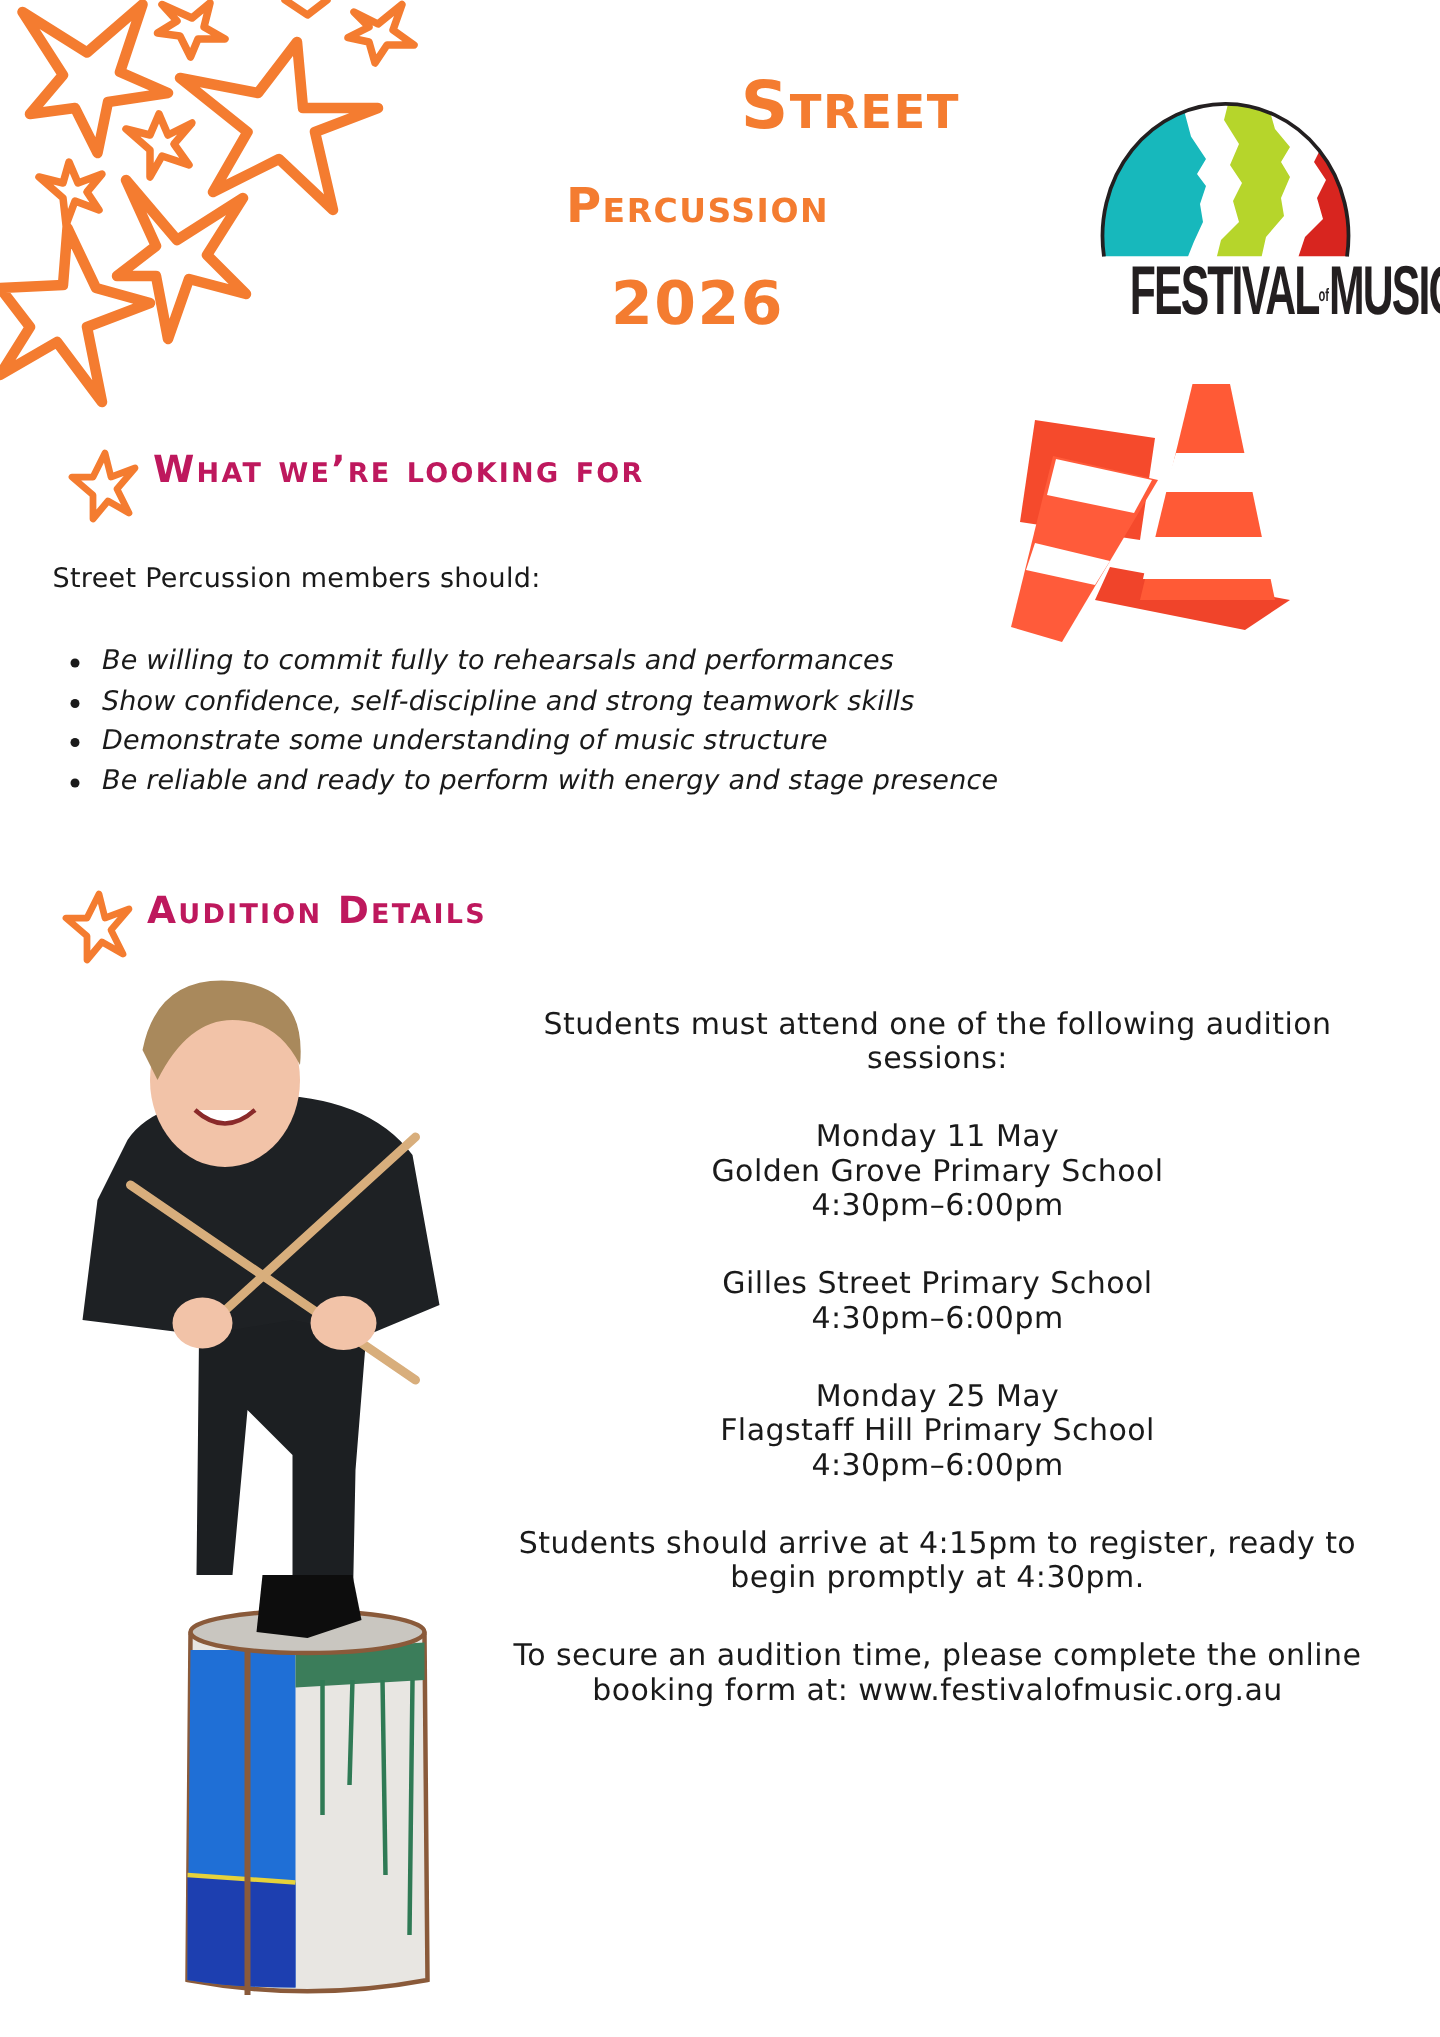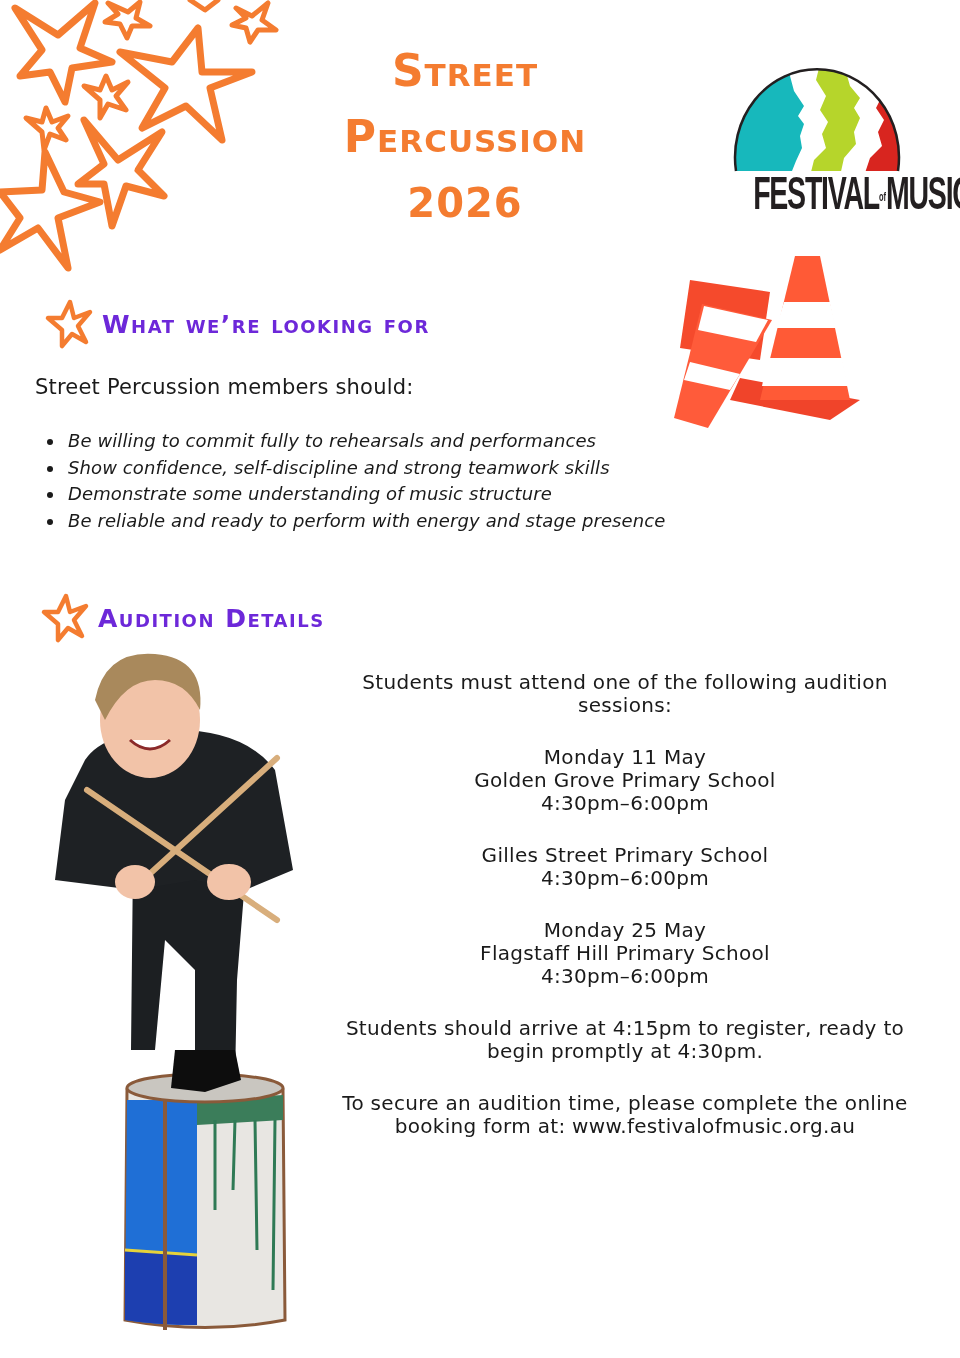--- a/index.html
+++ b/index.html
@@ -5,40 +5,40 @@
   * { box-sizing: border-box; margin: 0; padding: 0; }
   html, body { width: 960px; height: 1358px; background: #ffffff; overflow: hidden; }
   body { position: relative; font-family: "DejaVu Sans", sans-serif; color: #1a1a1a; }
 
   .abs { position: absolute; }
 
   
   .title-block { left: 290px; top: 38px; width: 350px; text-align: center; color: #f47c30;
     font-family: "DejaVu Sans", sans-serif; font-weight: bold; }
   .title-line { display: block; font-variant: small-caps; letter-spacing: 1px; line-height: 66px; }
-  .title-line.l1 { font-size: 44px; }
-  .title-line.l2 { font-size: 44px; }
+  .title-line.l1 { font-size: 44px; text-align: right; }
+  .title-line.l2 { font-size: 32px; }
   .title-line.l3 { font-size: 40px; }
 
   
   .logo { left: 714px; top: 36px; width: 206px; height: 180px; }
   .logo-text { position: absolute; left: 0; top: 134px; width: 206px; text-align: center;
     font-family: "Liberation Sans", sans-serif; font-weight: bold; font-size: 46px; color: #231f20;
     letter-spacing: -2px; transform: scaleX(0.62); transform-origin: center top; line-height: 46px;
     white-space: nowrap; }
   .logo-text .of { font-size: 12px; letter-spacing: 0; vertical-align: middle; }
 
   
-  .section-heading { display: flex; align-items: center; color: #6d28d9; font-weight: bold;
+  .section-heading { display: flex; align-items: flex-start; color: #be185d; font-weight: bold;
     font-variant: small-caps; font-size: 25px; letter-spacing: 1.5px; }
   .section-heading .star { width: 52px; height: 52px; margin-right: 8px; flex: none; }
   .sec1 { left: 42px; top: 298px; }
   .sec2 { left: 38px; top: 592px; }
 
-  .intro { left: 35px; top: 375px; font-size: 21px; font-family: "DejaVu Sans", sans-serif; color: #1a1a1a; letter-spacing: 0.2px; }
+  .intro { left: 35px; top: 375px; font-size: 18px; font-family: "DejaVu Sans", sans-serif; color: #1a1a1a; letter-spacing: 0.2px; }
 
   .bullets { left: 45px; top: 428px; list-style: none; font-size: 18px; letter-spacing: 0.1px; font-style: italic; }
   .bullets li { position: relative; padding-left: 23px; line-height: 26.5px; white-space: nowrap; }
   .bullets li::before { content: ""; position: absolute; left: 2px; top: 11px; width: 6px; height: 6px; border-radius: 50%; background: #1a1a1a; }
 
   
   .details { left: 335px; top: 671px; width: 580px; text-align: center; font-size: 20px; line-height: 23px; color: #1a1a1a; letter-spacing: 0.3px; }
   .details p { margin: 0; }
   .details .gap { height: 29px; }
 

